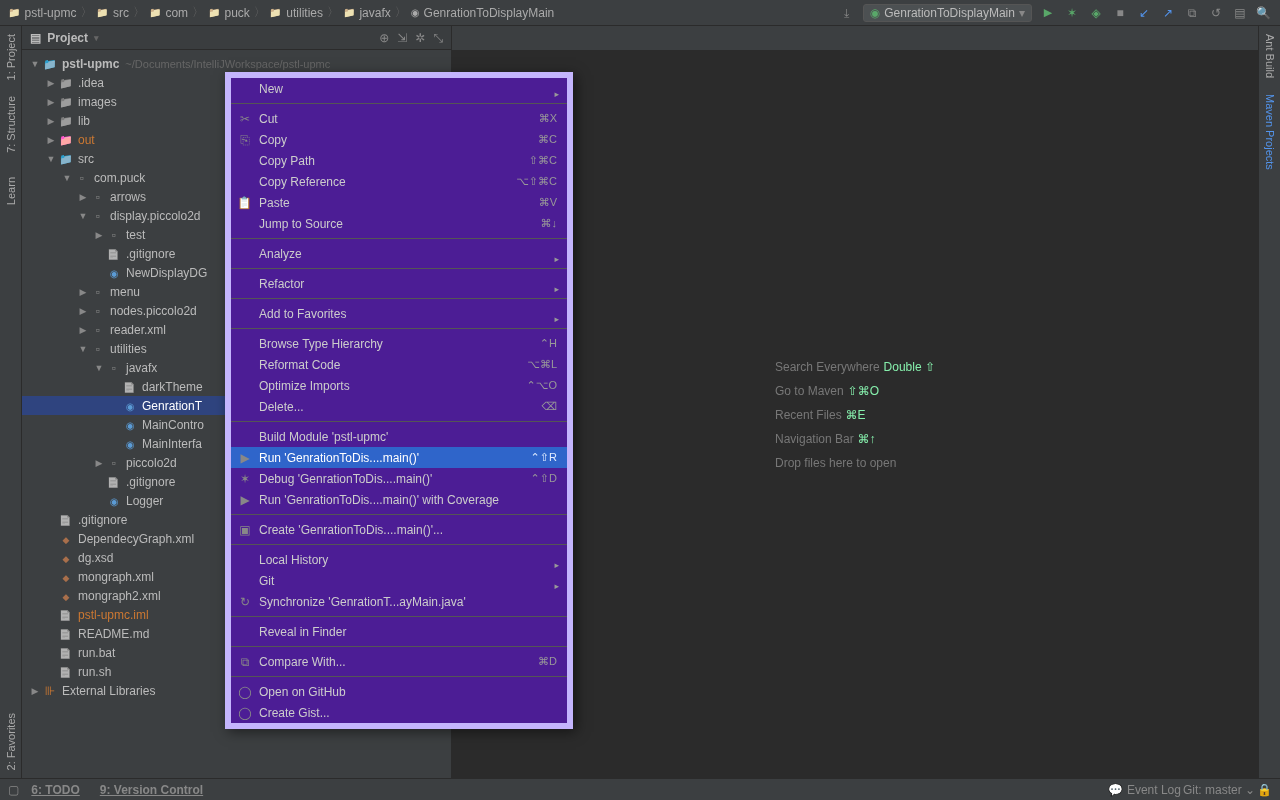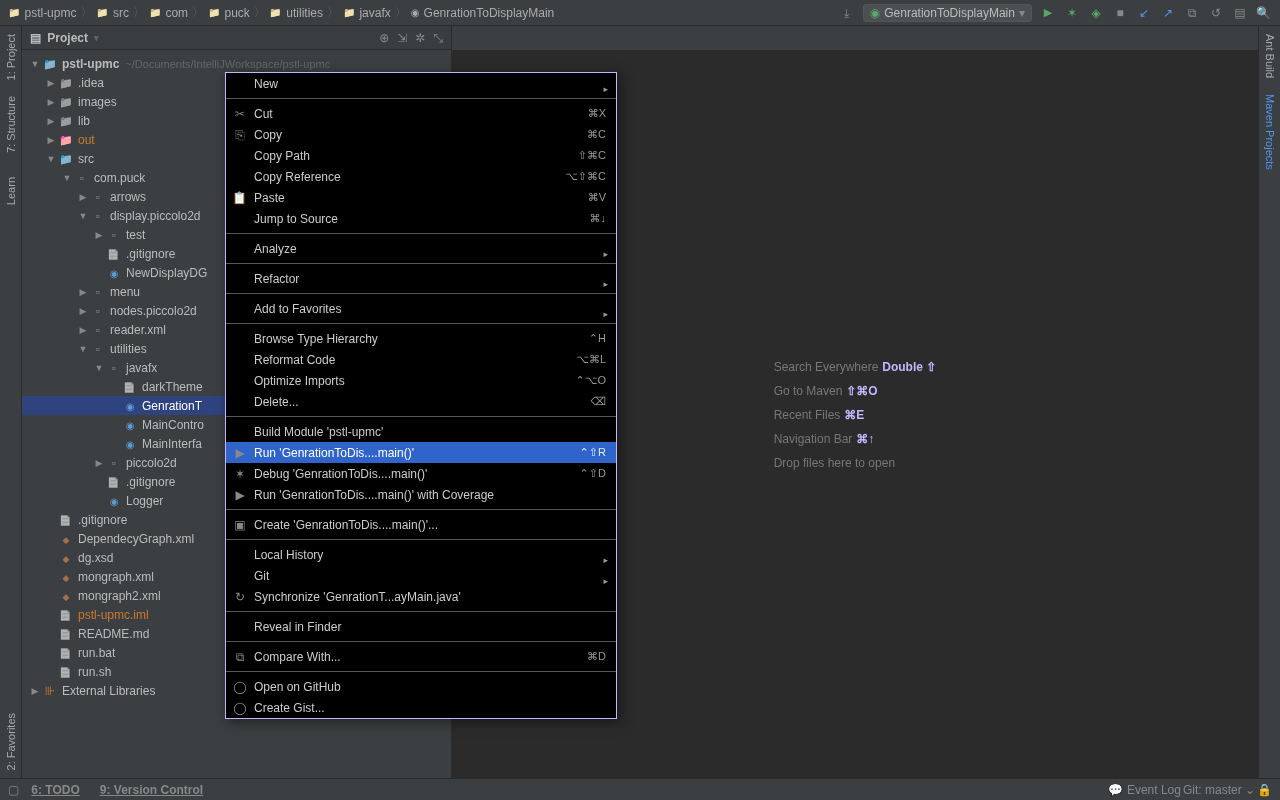--- a/index.html
+++ b/index.html
@@ -42,24 +42,24 @@
 .folder-orange::before { content:"📁"; filter:hue-rotate(300deg) saturate(3); font-size:11px;}
 .pkg-icon::before { content:"▫"; color:#888;}
 .file-icon::before { content:"📄"; filter:grayscale(1) brightness(0.7); font-size:10px;}
 .java-icon::before { content:"◉"; color:#5b9bd5; font-size:10px;}
 .xml-icon::before { content:"◆"; color:#a96f4b; font-size:9px;}
 .lib-icon::before { content:"⊪"; color:#cc7832;}
 
 
 .editor { position:absolute; left:452px; right:22px; top:50px; bottom:22px; background:#2b2b2b; display:flex; flex-direction:column; align-items:center; justify-content:center; color:#777;}
 .editor .line { margin:8px 0; font-size:14px;}
-.editor .kbd { color:#c4b5fd; font-weight:bold;}
-
-
-.context-menu { position:absolute; left:225px; top:72px; width:392px; background:#000000; border:1px solid #c4b5fd; box-shadow:3px 3px 12px rgba(0,0,0,0.5); z-index:100;}
+.editor .kbd { color:#86efac; font-weight:normal;}
+
+
+.context-menu { position:absolute; left:225px; top:72px; width:348px; background:#4c1d95; border:6px solid #c4b5fd; box-shadow:3px 3px 12px rgba(0,0,0,0.5); z-index:100;}
 .menu-item { display:flex; align-items:center; height:21px; padding:0 10px 0 28px; position:relative; color:#ccc;}
 .menu-item .mi-icon { position:absolute; left:6px; width:16px; text-align:center; color:#888;}
 .menu-item .short { margin-left:auto; color:#999; font-size:11px;}
 .menu-item .sub::after { content:"▸"; position:absolute; right:8px; color:#999; font-size:9px;}
 .menu-item.highlight { background:#2f65ca; color:#fff;}
 .menu-item.highlight .short { color:#e0ecff;}
 .menu-sep { height:1px; background:#555; margin:4px 0;}
 
 
 .status { position:absolute; left:0; right:0; bottom:0; height:22px; background:#3c3f41; border-top:1px solid #2b2b2b; display:flex; align-items:center; padding:0 8px; color:#888;}

